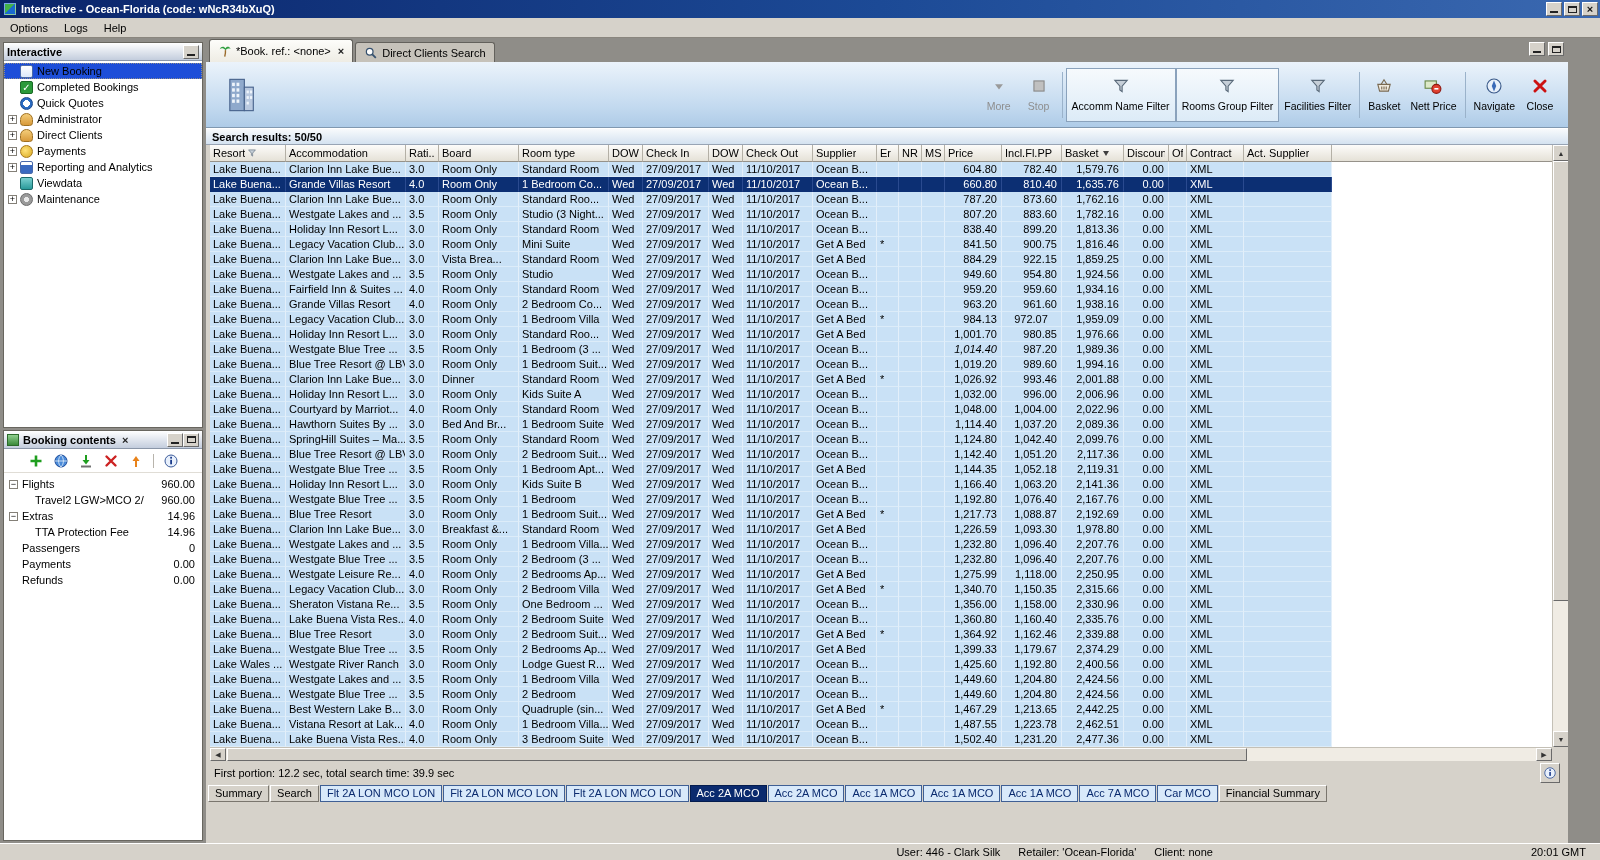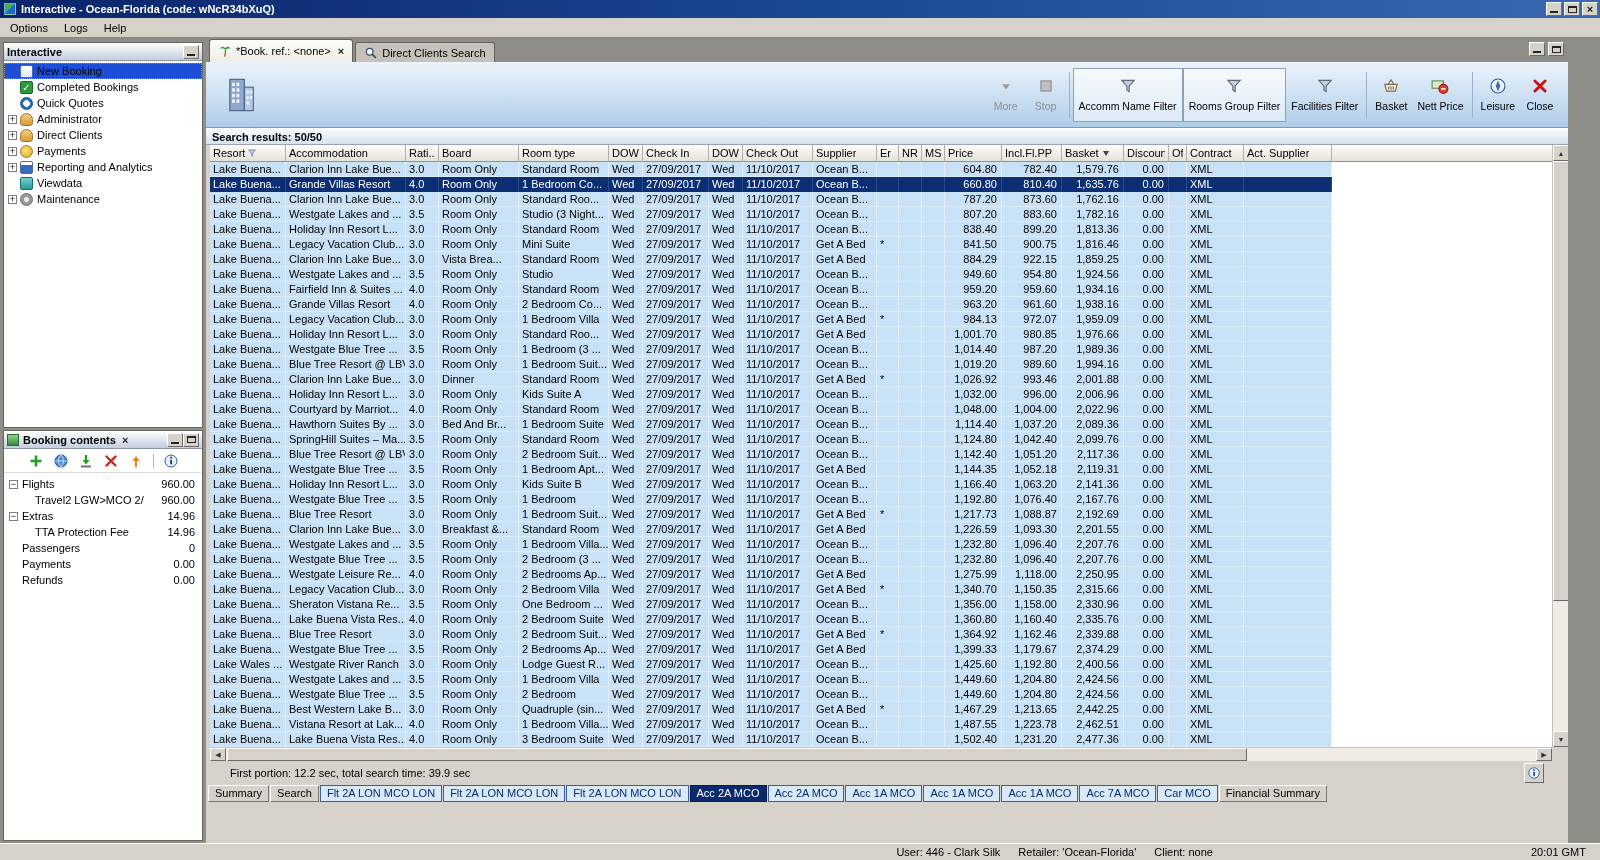--- a/index.html
+++ b/index.html
@@ -128,21 +128,21 @@
   .vthumb{position:absolute;left:0;top:16px;width:16px;height:440px;background:#d6d2ca;border:1px solid;
     border-color:#fff #6a6a6a #6a6a6a #fff}
   .hscroll{position:absolute;left:0;bottom:0;height:14px;right:16px;background:#f0ece4;border-top:1px solid #c4c0b6}
   .hbtn{position:absolute;top:0;width:16px;height:13px;background:#d6d2ca;border:1px solid;
     border-color:#fff #6a6a6a #6a6a6a #fff;display:flex;align-items:center;justify-content:center;
     font-size:7px;color:#333;line-height:1}
   .hthumb{position:absolute;left:17px;top:0;height:13px;width:76%;background:#d6d2ca;border:1px solid;
     border-color:#fff #6a6a6a #6a6a6a #fff}
   .scorner{position:absolute;right:0;bottom:0;width:16px;height:14px;background:#d6d2ca}
 
-  .statusline{height:24px;display:flex;align-items:center;padding:0 24px}
+  .statusline{height:24px;display:flex;align-items:center;padding:0 8px}
   .infobtn{margin-left:auto;width:20px;height:20px;background:#d6d2ca;border:1px solid;
     border-color:#fff #6a6a6a #6a6a6a #fff;display:flex;align-items:center;justify-content:center}
   .infobtn svg{width:14px;height:14px}
 
   .btabs{height:18px;display:flex;align-items:flex-start;padding-left:2px;gap:1px}
   .btab{height:17px;padding:1px 6px;background:#d6d2ca;border:1px solid;
     border-color:#fff #7a766e #7a766e #fff;white-space:nowrap;cursor:default}
   .btab.hl{background:#d8e9fa;border:1px solid #3f5f94;color:#0a2a6e}
   .btab.active{background:#0a2a6e;border:1px solid #041c4e;color:#fff}
 
@@ -429,21 +429,21 @@
                   <path d="M9.2 10.5h3.6" stroke="#fff" stroke-width="1.4"></path>
                 </svg></span>
               <span class="tlabel">Nett Price</span>
             </div>
             <div class="tsep"></div>
             <div class="tbtn">
               <span class="svgi"><svg viewBox="0 0 16 16">
                   <circle cx="8" cy="8" r="6.2" fill="#e8f0fa" stroke="#3a5a8a"></circle>
                   <path d="M8 3.2L10 8l-2 4.8L6 8z" fill="#3a6ab8"></path>
                 </svg></span>
-              <span class="tlabel">Leisure</span>
+              <span class="tlabel">Navigate</span>
             </div>
             <div class="tbtn">
               <span class="svgi"><svg viewBox="0 0 16 16">
                   <path d="M3.5 3.5l9 9M12.5 3.5l-9 9" stroke="#cc1111" stroke-width="2.6" stroke-linecap="round"></path>
                 </svg></span>
               <span class="tlabel">Close</span>
             </div>
           </div>
       </div>
 
@@ -754,21 +754,21 @@
               <div class="gc" style="width: 90px;">1 Bedroom Villa</div>
               <div class="gc" style="width: 34px;">Wed</div>
               <div class="gc" style="width: 66px;">27/09/2017</div>
               <div class="gc" style="width: 34px;">Wed</div>
               <div class="gc" style="width: 70px;">11/10/2017</div>
               <div class="gc" style="width: 64px;">Get A Bed</div>
               <div class="gc" style="width: 22px;">*</div>
               <div class="gc" style="width: 23px;"></div>
               <div class="gc" style="width: 23px;"></div>
               <div class="gc num" style="width: 57px;">984.13</div>
-              <div class="gc num" style="width: 60px;">972.07</div>
+              <div class="gc num" style="width: 60px; text-align: center;">972.07</div>
               <div class="gc num" style="width: 62px;">1,959.09</div>
               <div class="gc num" style="width: 45px;">0.00</div>
               <div class="gc" style="width: 18px;"></div>
               <div class="gc" style="width: 57px;">XML</div>
               <div class="gc" style="width: 88px;"></div>
             </div>
             <div class="gr">
               <div class="gc" style="width: 76px;">Lake Buena...</div>
               <div class="gc" style="width: 120px;">Holiday Inn Resort L...</div>
               <div class="gc" style="width: 33px;">3.0</div>
@@ -797,21 +797,21 @@
               <div class="gc" style="width: 80px;">Room Only</div>
               <div class="gc" style="width: 90px;">1 Bedroom (3 ...</div>
               <div class="gc" style="width: 34px;">Wed</div>
               <div class="gc" style="width: 66px;">27/09/2017</div>
               <div class="gc" style="width: 34px;">Wed</div>
               <div class="gc" style="width: 70px;">11/10/2017</div>
               <div class="gc" style="width: 64px;">Ocean B...</div>
               <div class="gc" style="width: 22px;"></div>
               <div class="gc" style="width: 23px;"></div>
               <div class="gc" style="width: 23px;"></div>
-              <div class="gc num" style="width: 57px;">1,014.40</div>
+              <div class="gc num" style="width: 57px; font-style: italic;">1,014.40</div>
               <div class="gc num" style="width: 60px;">987.20</div>
               <div class="gc num" style="width: 62px;">1,989.36</div>
               <div class="gc num" style="width: 45px;">0.00</div>
               <div class="gc" style="width: 18px;"></div>
               <div class="gc" style="width: 57px;">XML</div>
               <div class="gc" style="width: 88px;"></div>
             </div>
             <div class="gr">
               <div class="gc" style="width: 76px;">Lake Buena...</div>
               <div class="gc" style="width: 120px;">Blue Tree Resort @ LBV</div>
@@ -1063,21 +1063,21 @@
               <div class="gc" style="width: 34px;">Wed</div>
               <div class="gc" style="width: 66px;">27/09/2017</div>
               <div class="gc" style="width: 34px;">Wed</div>
               <div class="gc" style="width: 70px;">11/10/2017</div>
               <div class="gc" style="width: 64px;">Get A Bed</div>
               <div class="gc" style="width: 22px;"></div>
               <div class="gc" style="width: 23px;"></div>
               <div class="gc" style="width: 23px;"></div>
               <div class="gc num" style="width: 57px;">1,226.59</div>
               <div class="gc num" style="width: 60px;">1,093.30</div>
-              <div class="gc num" style="width: 62px;">2,201.55</div>
+              <div class="gc num" style="width: 62px;">1,978.80</div>
               <div class="gc num" style="width: 45px;">0.00</div>
               <div class="gc" style="width: 18px;"></div>
               <div class="gc" style="width: 57px;">XML</div>
               <div class="gc" style="width: 88px;"></div>
             </div>
             <div class="gr">
               <div class="gc" style="width: 76px;">Lake Buena...</div>
               <div class="gc" style="width: 120px;">Westgate Lakes and ...</div>
               <div class="gc" style="width: 33px;">3.5</div>
               <div class="gc" style="width: 80px;">Room Only</div>

